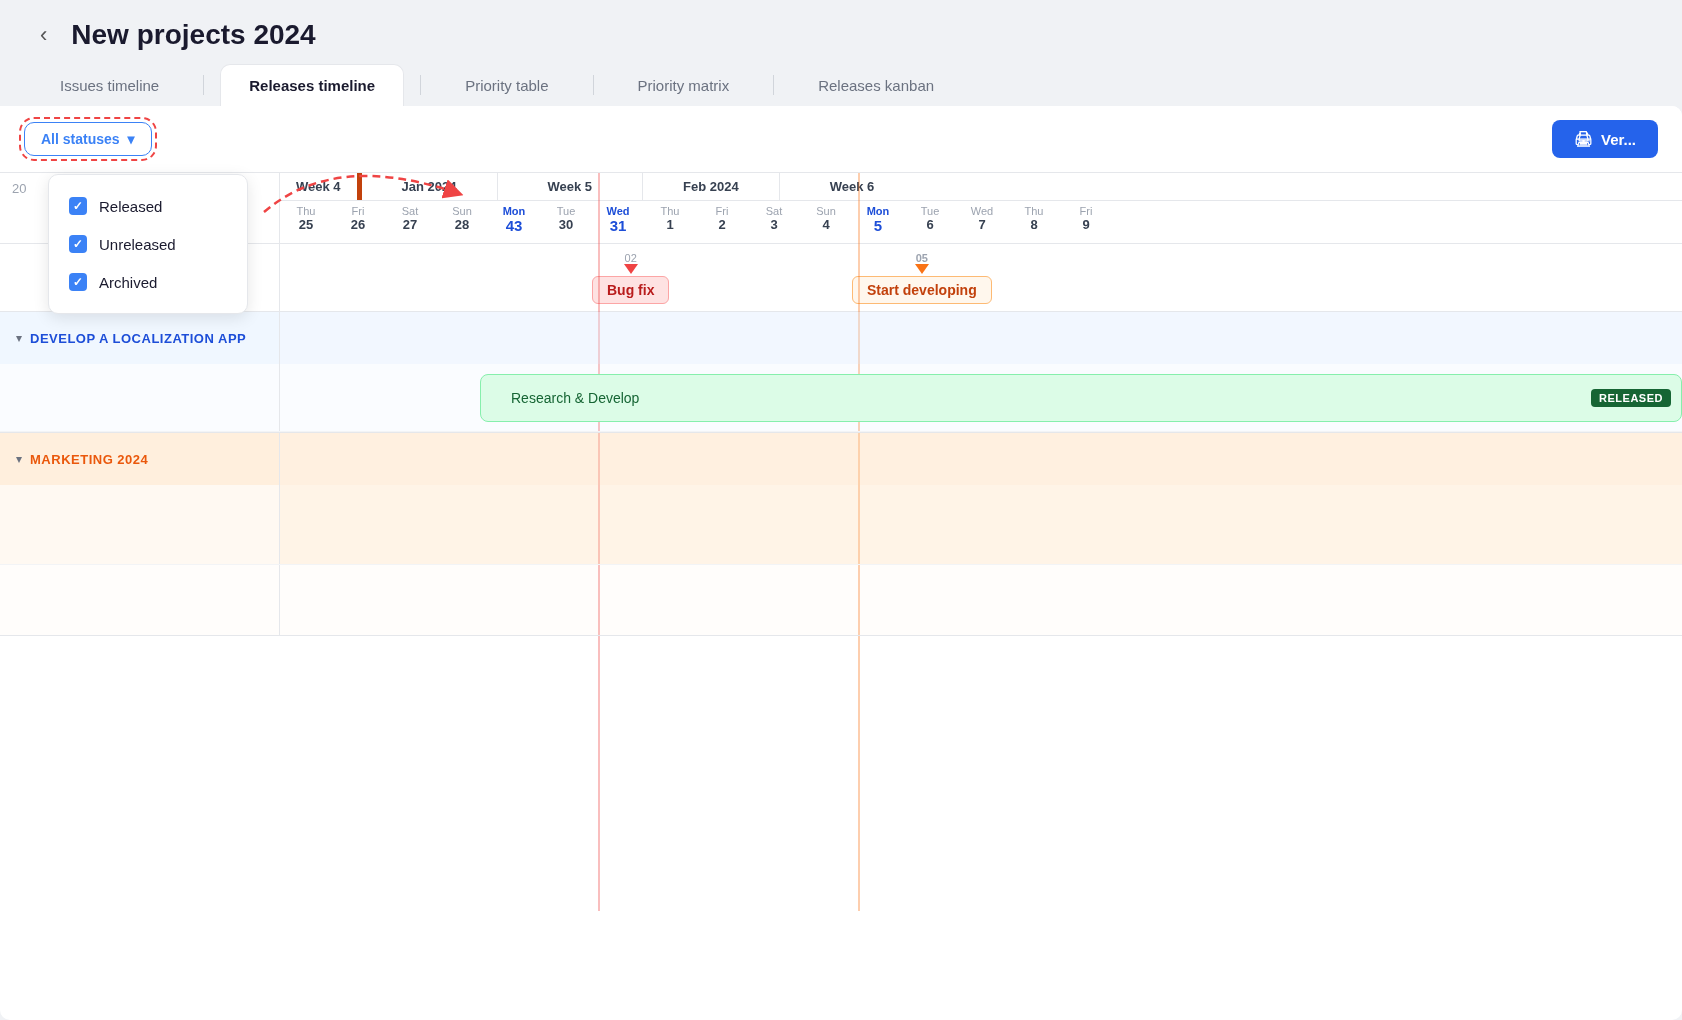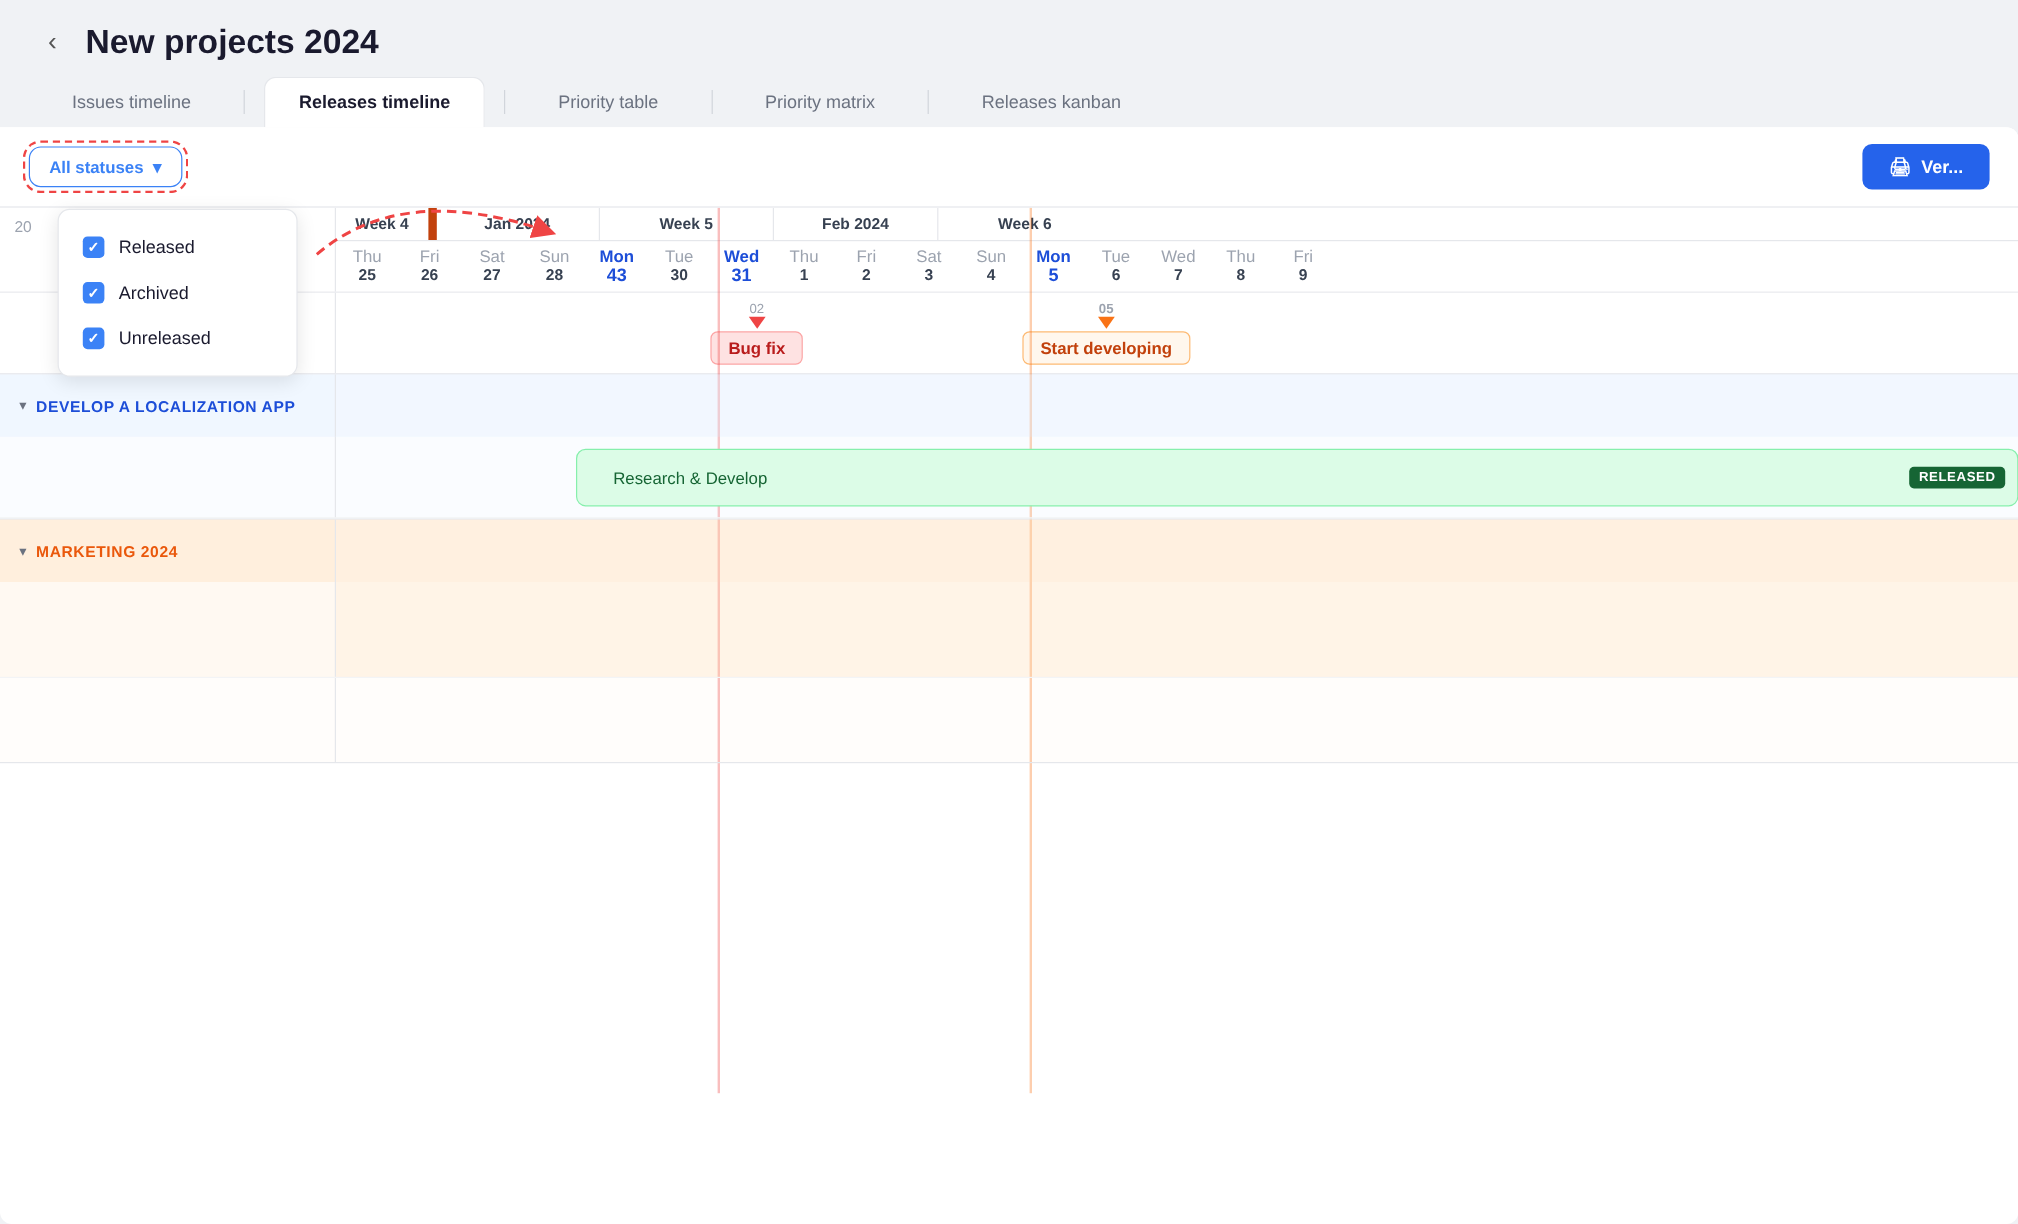--- a/index.html
+++ b/index.html
@@ -190,21 +190,21 @@
     .day-col {
       display: flex;
       flex-direction: column;
       align-items: center;
       padding: 4px 0;
       width: 52px;
       flex-shrink: 0;
     }
 
     .day-name {
-      font-size: 14px;
+      font-size: 11px;
       color: #9ca3af;
       font-weight: 500;
     }
 
     .day-num {
       font-size: 13px;
       color: #374151;
       font-weight: 600;
     }
 
@@ -332,25 +332,25 @@
           <span>▾</span>
         </button>
 
         <div class="dropdown-overlay">
           <div class="dropdown-item">
             <div class="checkbox"></div>
             <span>Released</span>
           </div>
           <div class="dropdown-item">
             <div class="checkbox"></div>
-            <span>Archived</span>
+            <span>Unreleased</span>
           </div>
           <div class="dropdown-item">
             <div class="checkbox"></div>
-            <span>Unreleased</span>
+            <span>Archived</span>
           </div>
         </div>
 
         <svg class="annotation-arrow" viewBox="0 0 300 160" xmlns="http://www.w3.org/2000/svg">
           <defs>
             <marker id="arrowhead" markerWidth="8" markerHeight="8" refX="4" refY="4" orient="auto">
               <polygon points="0 0, 8 4, 0 8" fill="#ef4444"></polygon>
             </marker>
           </defs>
           <path d="M 10 80 Q 80 20 200 60" stroke="#ef4444" stroke-width="2.5" fill="none" stroke-dasharray="8,5" marker-end="url(#arrowhead)"></path>
@@ -369,21 +369,21 @@
 
         <div style="width:280px; flex-shrink:0; border-right:1px solid #e5e7eb; min-height:70px;">
 
           <div style="padding:8px 12px; font-size:13px; color:#9ca3af;">20</div>
         </div>
 
         <div style="flex:1; overflow:hidden;">
 
           <div style="display:flex; border-bottom:1px solid #e5e7eb;">
 
-            <div style="display:flex; align-items:flex-start; border-right:7px solid #c2410c; padding:6px 0;">
+            <div style="display:flex; align-items:flex-start; border-right:5px solid #c2410c; padding:6px 0;">
               <span style="font-size:13px; font-weight:600; color:#374151; padding:0 16px; white-space:nowrap;">Week 4</span>
             </div>
 
             <div style="display:flex; align-items:center; border-right:1px solid #e5e7eb; padding:6px 0;">
               <span style="font-size:13px; font-weight:600; color:#374151; padding:0 40px; white-space:nowrap;">Jan 2024</span>
             </div>
 
             <div style="display:flex; align-items:center; border-right:1px solid #e5e7eb; padding:6px 0;">
               <span style="font-size:13px; font-weight:700; color:#374151; padding:0 50px; white-space:nowrap;">Week 5</span>
             </div>

